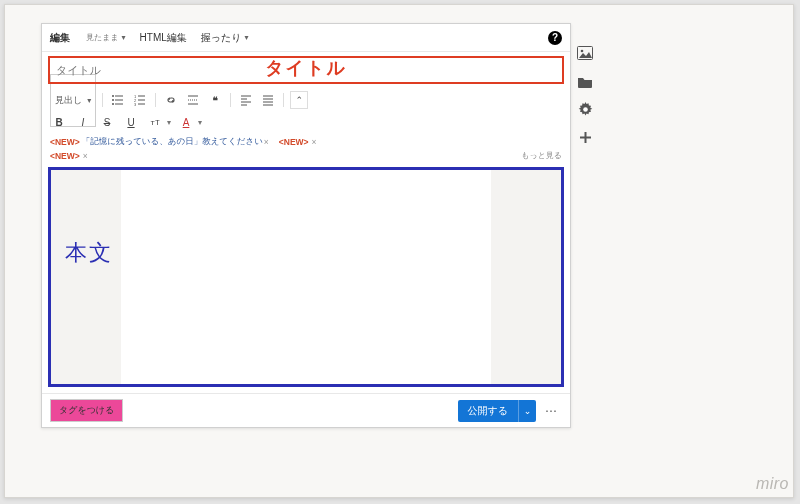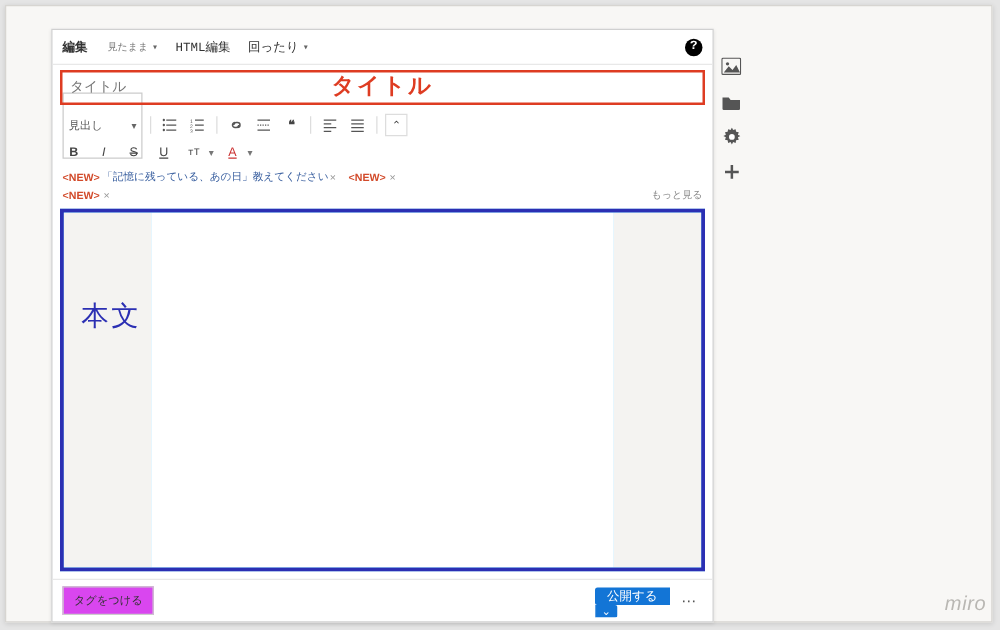--- a/index.html
+++ b/index.html
@@ -29,21 +29,20 @@
   }
 
   .tabs {
     height: 28px;
     display: flex;
     align-items: center;
     padding: 0 8px;
     border-bottom: 1px solid #e8e8e8;
     font-size: 10px;
     color: #333;
-    font-family: Liberation Mono, monospace;
   }
   .tab { display: flex; align-items: center; margin-right: 14px; cursor: pointer; }
   .tab .sub { font-size: 8px; color: #777; margin-left: 16px; }
   .chev { font-size: 8px; margin-left: 3px; color: #666; }
   .tabs .help { margin-left: auto; width: 14px; height: 14px; border-radius: 50%; background:#000;color:#fff;display:flex;align-items:center;justify-content:center;font-size:10px;font-weight:bold; }
 
   .title-wrap { padding: 4px 6px 2px; }
   .title-box {
     border: 2px solid #de3c22;
     height: 28px;
@@ -60,66 +59,66 @@
     position: absolute; left: 0; right: 0; top: -2px; text-align: center;
     color: #de3c22; font-size: 18px; font-weight: 600; pointer-events: none;
     letter-spacing: 2px;
   }
 
   .toolbar {
     display: flex; flex-wrap: wrap; align-items: center;
     padding: 4px 8px 0; font-size: 10px; color: #555;
   }
   .tl-row { display:flex; align-items:center; width:100%; height:20px; gap:4px; }
-  .sel { border:1px solid #ccc; padding:19px 4px; font-size:9px; color:#555; display:flex; align-items:center; gap:20px; }
+  .sel { border:1px solid #ccc; padding:19px 4px; font-size:9px; color:#555; display:flex; align-items:center; gap:2px; }
   .tbtn { width:18px; height:18px; display:flex; align-items:center; justify-content:center; color:#444; cursor:pointer; }
   .sep { width:1px; height:14px; background:#ddd; margin:0 2px; }
   .tl-row2 { display:flex; align-items:center; width:100%; height:22px; gap:6px; padding-top:2px; }
   .tl-b { font-weight:bold; } .tl-i { font-style:italic; }
   .tl-u { text-decoration:underline; } .tl-s { text-decoration:line-through; }
   .color-a { color:#c33; text-decoration: underline; text-decoration-color:#c33; }
   .sm-chev { font-size:8px; color:#777; margin-left:-3px; }
 
   .topics {
     padding: 4px 8px 2px; font-size: 8.5px; line-height: 1.6;
   }
   .topics .line { display:flex; align-items:center; flex-wrap:wrap;text-align:right; }
   .topics .new { color:#d24a2a; font-weight:bold; margin-right:2px; }
   .topics .t { color:#335a9c;font-family:Liberation Mono, monospace; }
   .topics .x { color:#999; margin-left:1px; margin-right:10px; cursor:pointer; }
   .topics .more { margin-left:auto; color:#888; font-size:8px; cursor:pointer; }
 
   .body-wrap { padding: 2px 6px 6px; }
   .body-box {
     border: 3px solid #2b2fb3;
-    height: 290px;
-    background: #7dd3fc;
+    height: 220px;
+    background: #86efac;
     position: relative;
     overflow: hidden;
   }
   .body-page {
     position:absolute; left:70px; right:70px; top:0; bottom:0;
     background:#fff;
   }
   .body-shade-l { position:absolute; left:0; top:0; bottom:0; width:70px; background:#f4f3f1; }
   .body-shade-r { position:absolute; right:0; top:0; bottom:0; width:70px; background:#f4f3f1; }
   .body-annot {
     position:absolute; left:14px; top:68px;
     color:#2b2fb3; font-size:22px; font-weight:500; letter-spacing:2px;
   }
 
   .bottom-bar {
     height: 34px; display:flex; align-items:center; padding: 0 8px;
     border-top:1px solid #e8e8e8;
   }
   .tag-btn {
-    border:1px solid #ccc; font-size:9px; color:#333; padding:4px 8px; background:#d946ef; cursor:pointer;
+    border:1px solid #ccc; font-size:9px; color:#333; padding:4px 8px; background:#ec4899; cursor:pointer;
   }
   .publish {
-    margin-left:auto; display:flex; align-items:stretch; height:22px;flex-direction:column;
+    margin-left:auto; display:flex; align-items:stretch; height:22px;
   }
   .pub-main { background:#1375d6; color:#fff; font-size:10px; padding:0 10px; display:flex; align-items:center; border:none; cursor:pointer; border-radius:2px 0 0 2px;}
   .pub-drop { background:#1375d6; color:#fff; width:18px; display:flex; align-items:center; justify-content:center; border:none; cursor:pointer; border-left:1px solid rgba(255,255,255,0.3); border-radius:0 2px 2px 0;}
   .more-dots { width:22px; display:flex; align-items:center; justify-content:center; color:#555; font-size:12px; cursor:pointer; margin-left:4px; }
 
   .side-icons {
     position:absolute; left: 570px; top: 40px; width:20px;
     display:flex; flex-direction:column; gap:12px; align-items:center;
     color:#555; font-size:13px;
   }
@@ -142,21 +141,21 @@
     <div class="tabs">
       <div class="tab">
         <b>編集</b>
         <span class="sub">見たまま</span>
         <span class="chev">▾</span>
       </div>
       <div class="tab">
         <span>HTML編集</span>
       </div>
       <div class="tab">
-        <span>回ったり</span>
+        <span>握ったり</span>
         <span class="chev">▾</span>
       </div>
       <div class="help">?</div>
     </div>
 
     <div class="title-wrap">
       <div class="title-box">
         <span class="title-annot">タイトル</span>
         <input type="text" placeholder="タイトル" style="">
       </div>

